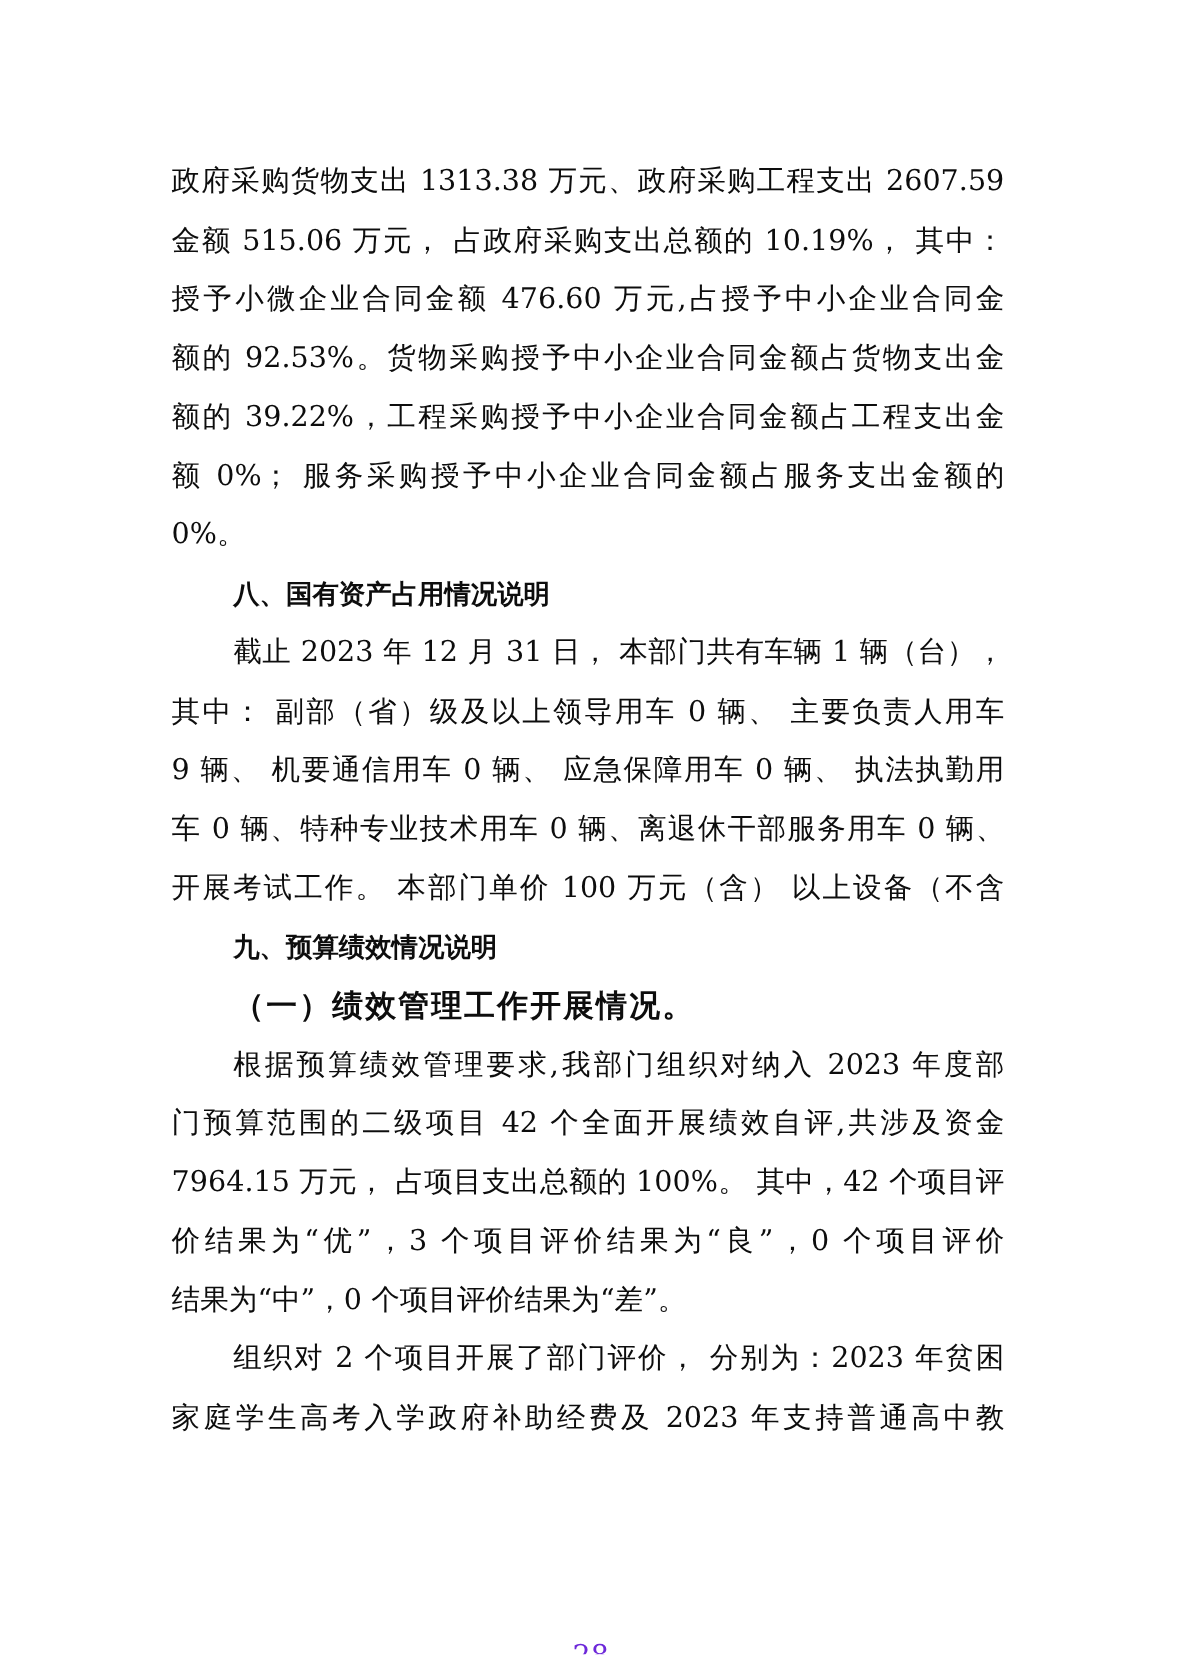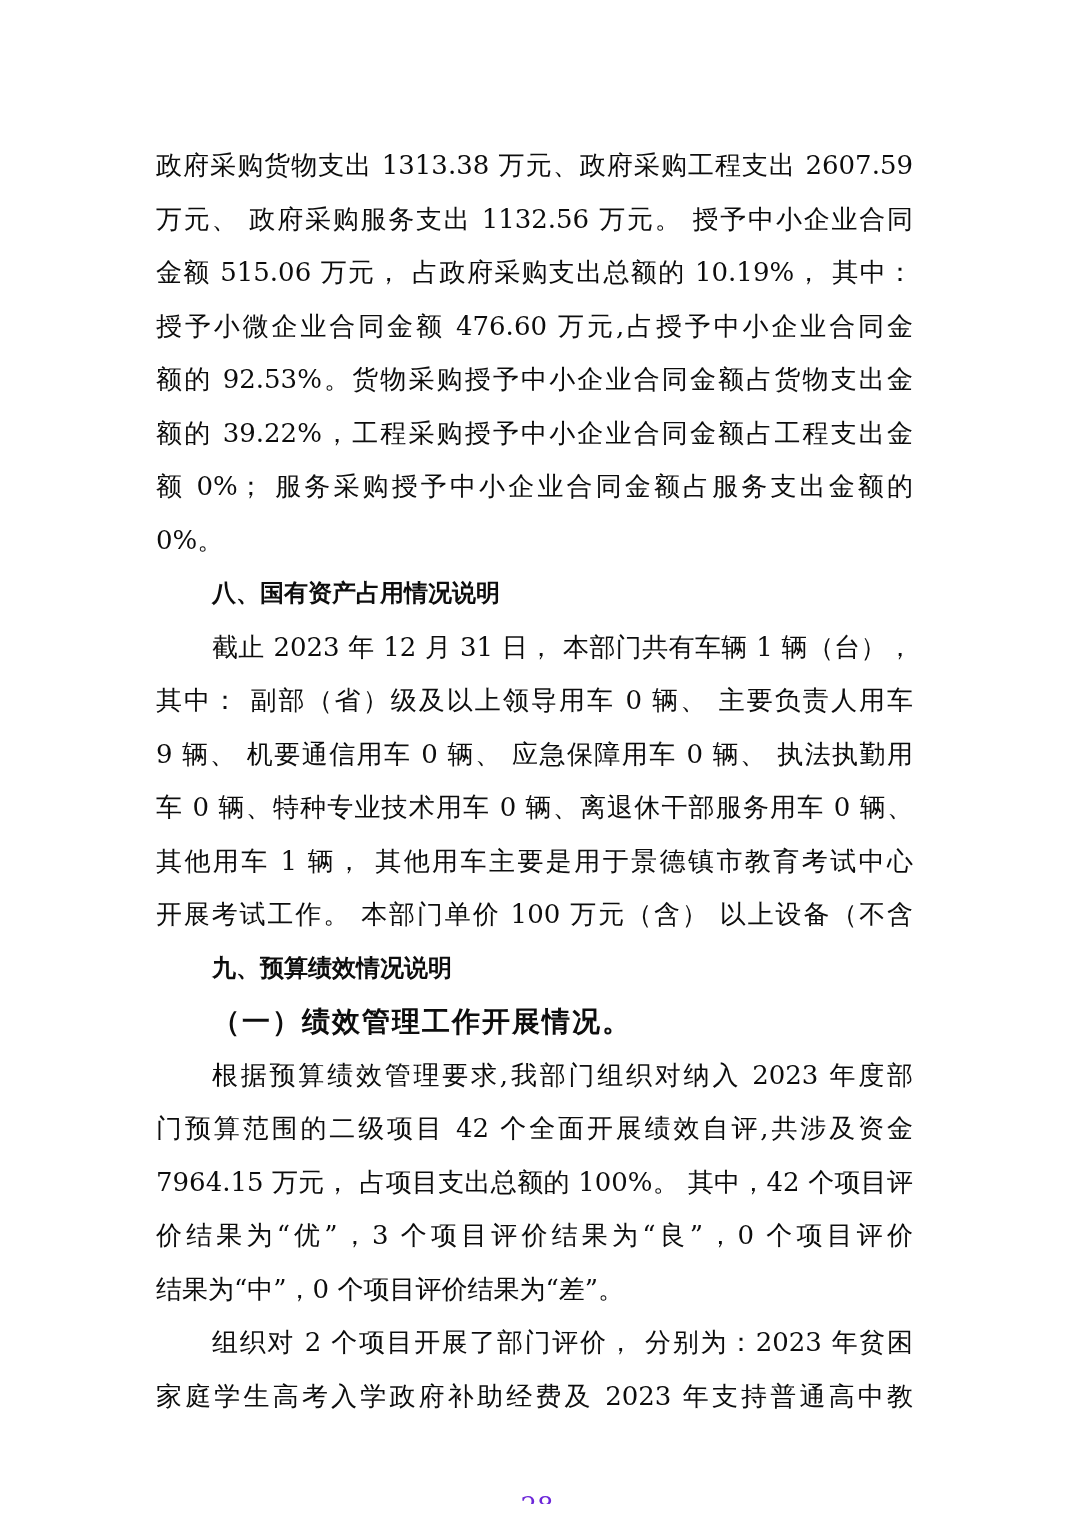--- a/index.html
+++ b/index.html
@@ -62,33 +62,31 @@
     font-size: 26px;
     color: #6d28d9;
   }
 </style>
 </head>
 <body>
 
 <div class="page">
   <div class="textblock">
     <div class="line">政府采购货物支出 1313.38 万元、政府采购工程支出 2607.59</div>
-    <div class="line">万元、 政府采购服务支出 1132.56 万元。 授予中小企业合同</div>
     <div class="line">金额 515.06 万元， 占政府采购支出总额的 10.19%， 其中：</div>
     <div class="line">授予小微企业合同金额 476.60 万元,占授予中小企业合同金</div>
     <div class="line">额的 92.53%。货物采购授予中小企业合同金额占货物支出金</div>
     <div class="line">额的 39.22%，工程采购授予中小企业合同金额占工程支出金</div>
     <div class="line">额 0%； 服务采购授予中小企业合同金额占服务支出金额的</div>
     <div class="line endline">0%。</div>
     <div class="line h1 indent">八、国有资产占用情况说明</div>
     <div class="line indent">截止 2023 年 12 月 31 日， 本部门共有车辆 1 辆（台），</div>
     <div class="line">其中： 副部（省）级及以上领导用车 0 辆、 主要负责人用车</div>
     <div class="line">9 辆、 机要通信用车 0 辆、 应急保障用车 0 辆、 执法执勤用</div>
     <div class="line">车 0 辆、特种专业技术用车 0 辆、离退休干部服务用车 0 辆、</div>
-    <div class="line">其他用车 1 辆， 其他用车主要是用于景德镇市教育考试中心</div>
     <div class="line">开展考试工作。 本部门单价 100 万元（含） 以上设备（不含</div>
     <div class="line h1 indent">九、预算绩效情况说明</div>
     <div class="line h2 indent">（一）绩效管理工作开展情况。</div>
     <div class="line indent">根据预算绩效管理要求,我部门组织对纳入 2023 年度部</div>
     <div class="line">门预算范围的二级项目 42 个全面开展绩效自评,共涉及资金</div>
     <div class="line">7964.15 万元， 占项目支出总额的 100%。 其中，42 个项目评</div>
     <div class="line">价结果为“优”，3 个项目评价结果为“良”，0 个项目评价</div>
     <div class="line endline">结果为“中”，0 个项目评价结果为“差”。</div>
     <div class="line indent">组织对 2 个项目开展了部门评价， 分别为：2023 年贫困</div>
     <div class="line">家庭学生高考入学政府补助经费及 2023 年支持普通高中教</div>

